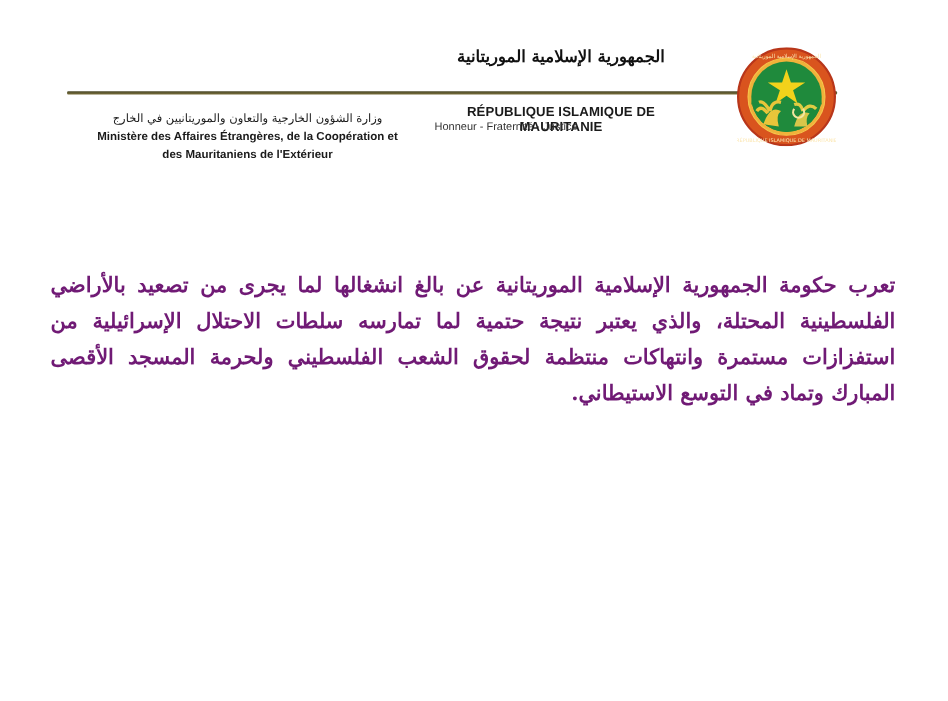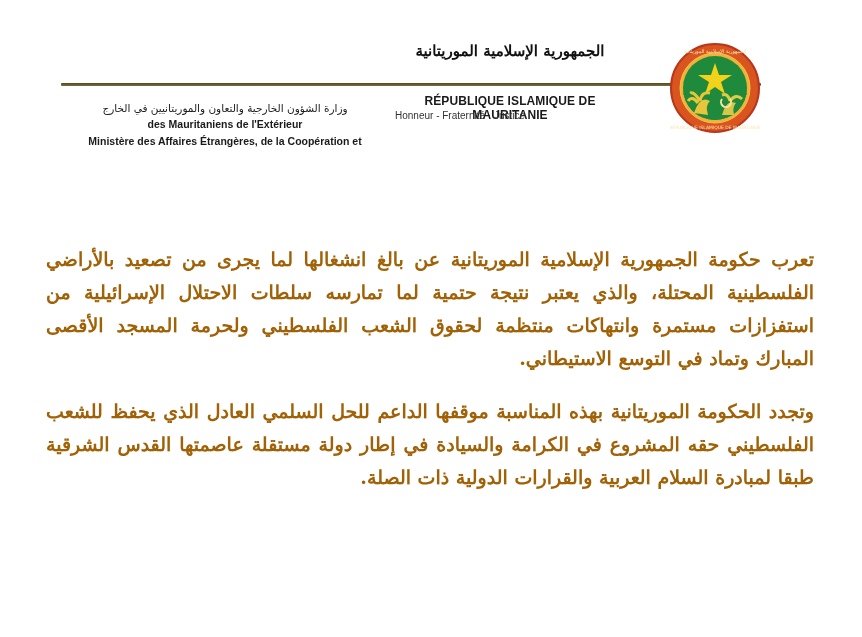--- a/index.html
+++ b/index.html
@@ -19,38 +19,38 @@
   .fr-motto { position: absolute; left: 395px; top: 110px; width: 230px; text-align: left;
               font-family: "Liberation Sans", sans-serif; font-weight: normal; font-size: 10px; color: #333; }
 
   .ministry { position: absolute; left: 60px; top: 100px; width: 330px; text-align: center; }
   .ministry .ar { font-family: "DejaVu Sans", sans-serif; font-weight: normal; font-size: 10.5px; direction: rtl; color: #1a1a1a; line-height: 16px; }
   .ministry .fr { font-family: "Liberation Sans", sans-serif; font-weight: bold; font-size: 10.5px; color: #1a1a1a; line-height: 17px; }
 
   .emblem { position: absolute; left: 670px; top: 43px; width: 90px; height: 90px; }
 
   .body-text { position: absolute; left: 46px; top: 243px; width: 768px; direction: rtl; text-align: justify;
-               font-family: "DejaVu Serif", serif; font-size: 19px; line-height: 33px; color: #a16207; font-weight: bold; }
+               font-family: "DejaVu Serif", serif; font-size: 19px; line-height: 33px; color: #701a75; font-weight: bold; }
   .body-text p { margin: 0 0 20px 0; text-align-last: right; }
 </style>
 </head>
 <body>
 
 <div class="letterhead">
   <div class="rule"></div>
 
   <div class="ar-republic">الجمهورية الإسلامية الموريتانية</div>
 
   <div class="fr-republic">RÉPUBLIQUE ISLAMIQUE DE MAURITANIE</div>
   <div class="fr-motto">Honneur - Fraternité · Justice</div>
 
   <div class="ministry">
     <div class="ar">وزارة الشؤون الخارجية والتعاون والموريتانيين في الخارج</div>
+    <div class="fr">Ministère des Affaires Étrangères, de la Coopération et</div>
     <div class="fr">des Mauritaniens de l'Extérieur</div>
-    <div class="fr">Ministère des Affaires Étrangères, de la Coopération et</div>
   </div>
 
   <div class="emblem">
     <svg width="90" height="90" viewBox="0 0 90 90">
       <circle cx="45" cy="45" r="44" fill="#d9541e" stroke="#b8361a" stroke-width="2"></circle>
       <circle cx="45" cy="45" r="35" fill="#f0b23a"></circle>
       <circle cx="45" cy="45" r="32" fill="#1f8a3c"></circle>
       <path d="M13 45 A32 32 0 0 0 77 45 L77 52 L13 52 Z" fill="#1f8a3c"></path>
       <polygon points="45,20 49,32 62,32 51,39 55,51 45,44 35,51 39,39 28,32 41,32" fill="#f2d21b"></polygon>
       <path d="M24 70 Q30 52 40 58 Q35 62 38 72 Z" fill="#e8c53a"></path>
@@ -60,14 +60,13 @@
       <path d="M52 56 a5 5 0 1 0 8 0" stroke="#f2e6a0" stroke-width="2" fill="none"></path>
       <circle cx="45" cy="45" r="35" fill="none" stroke="#f6c44a" stroke-width="1"></circle>
       <text x="45" y="10" font-size="5" fill="#fbe6b0" text-anchor="middle" font-family="DejaVu Sans, sans-serif">الجمهورية الإسلامية الموريتانية</text>
       <text x="45" y="86" font-size="4.5" fill="#fbe6b0" text-anchor="middle" font-family="DejaVu Sans, sans-serif">RÉPUBLIQUE ISLAMIQUE DE MAURITANIE</text>
     </svg>
   </div>
 </div>
 
 <div class="body-text">
   <p>تعرب حكومة الجمهورية الإسلامية الموريتانية عن بالغ انشغالها لما يجرى من تصعيد بالأراضي الفلسطينية المحتلة، والذي يعتبر نتيجة حتمية لما تمارسه سلطات الاحتلال الإسرائيلية من استفزازات مستمرة وانتهاكات منتظمة لحقوق الشعب الفلسطيني ولحرمة المسجد الأقصى المبارك وتماد في التوسع الاستيطاني.</p>
-  <p>وتجدد الحكومة الموريتانية بهذه المناسبة موقفها الداعم للحل السلمي العادل الذي يحفظ للشعب الفلسطيني حقه المشروع في الكرامة والسيادة في إطار دولة مستقلة عاصمتها القدس الشرقية طبقا لمبادرة السلام العربية والقرارات الدولية ذات الصلة.</p>
 </div>
 
 </body></html>

